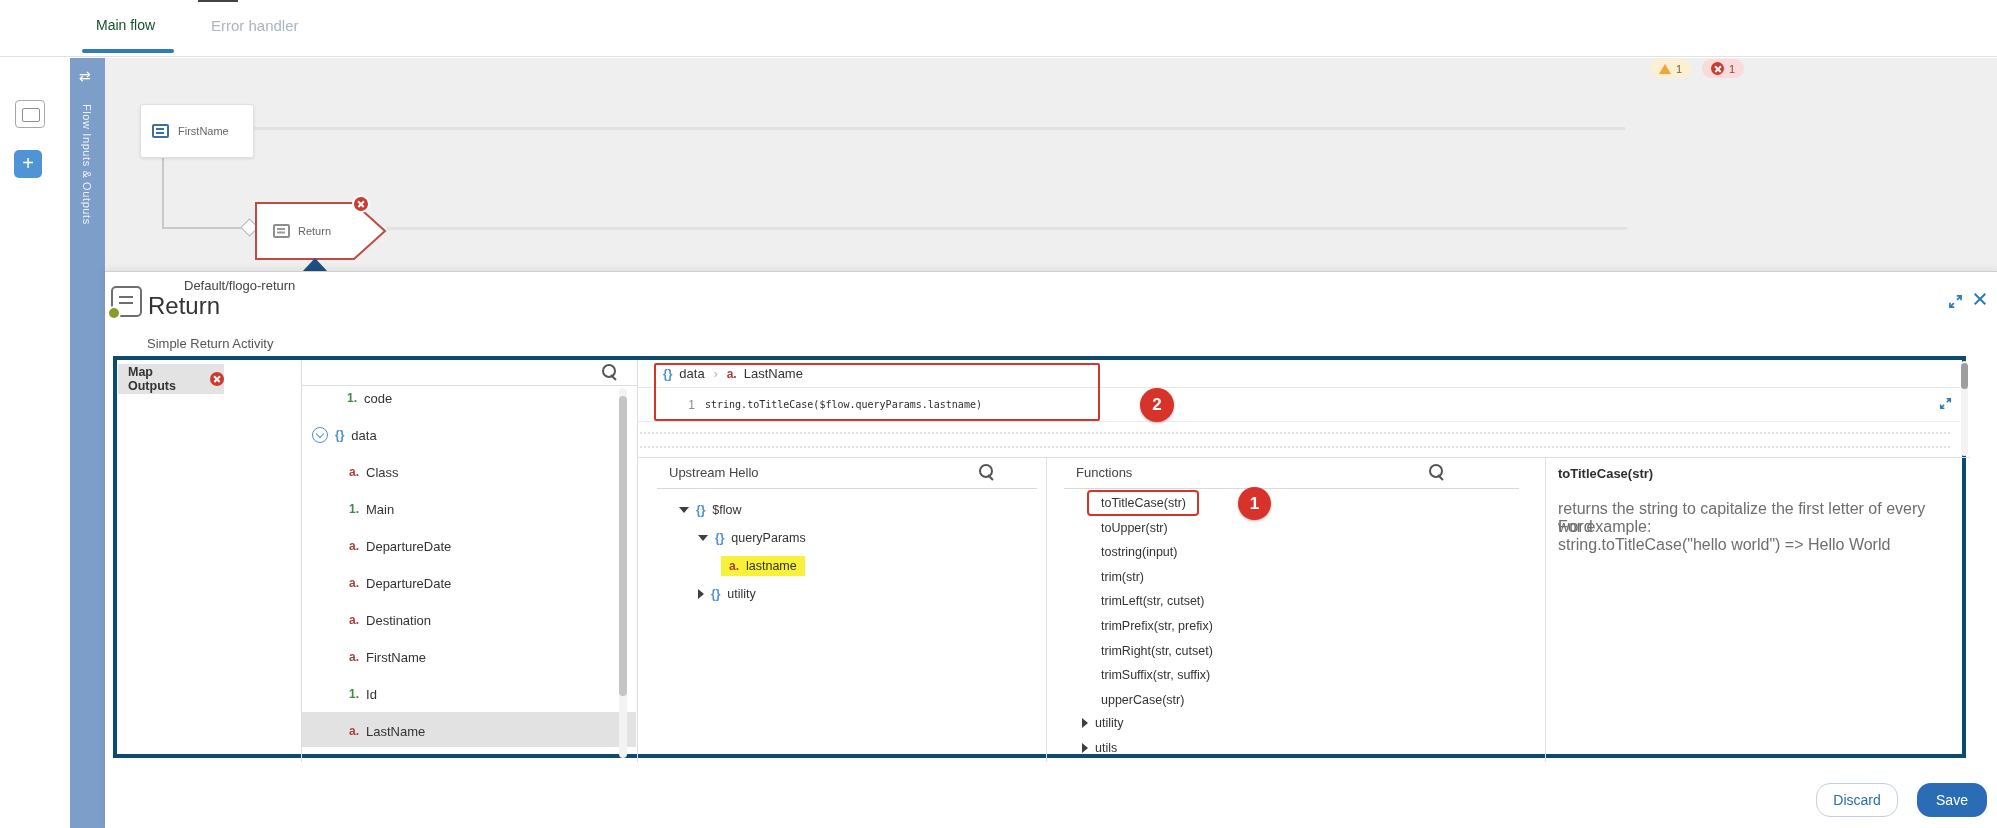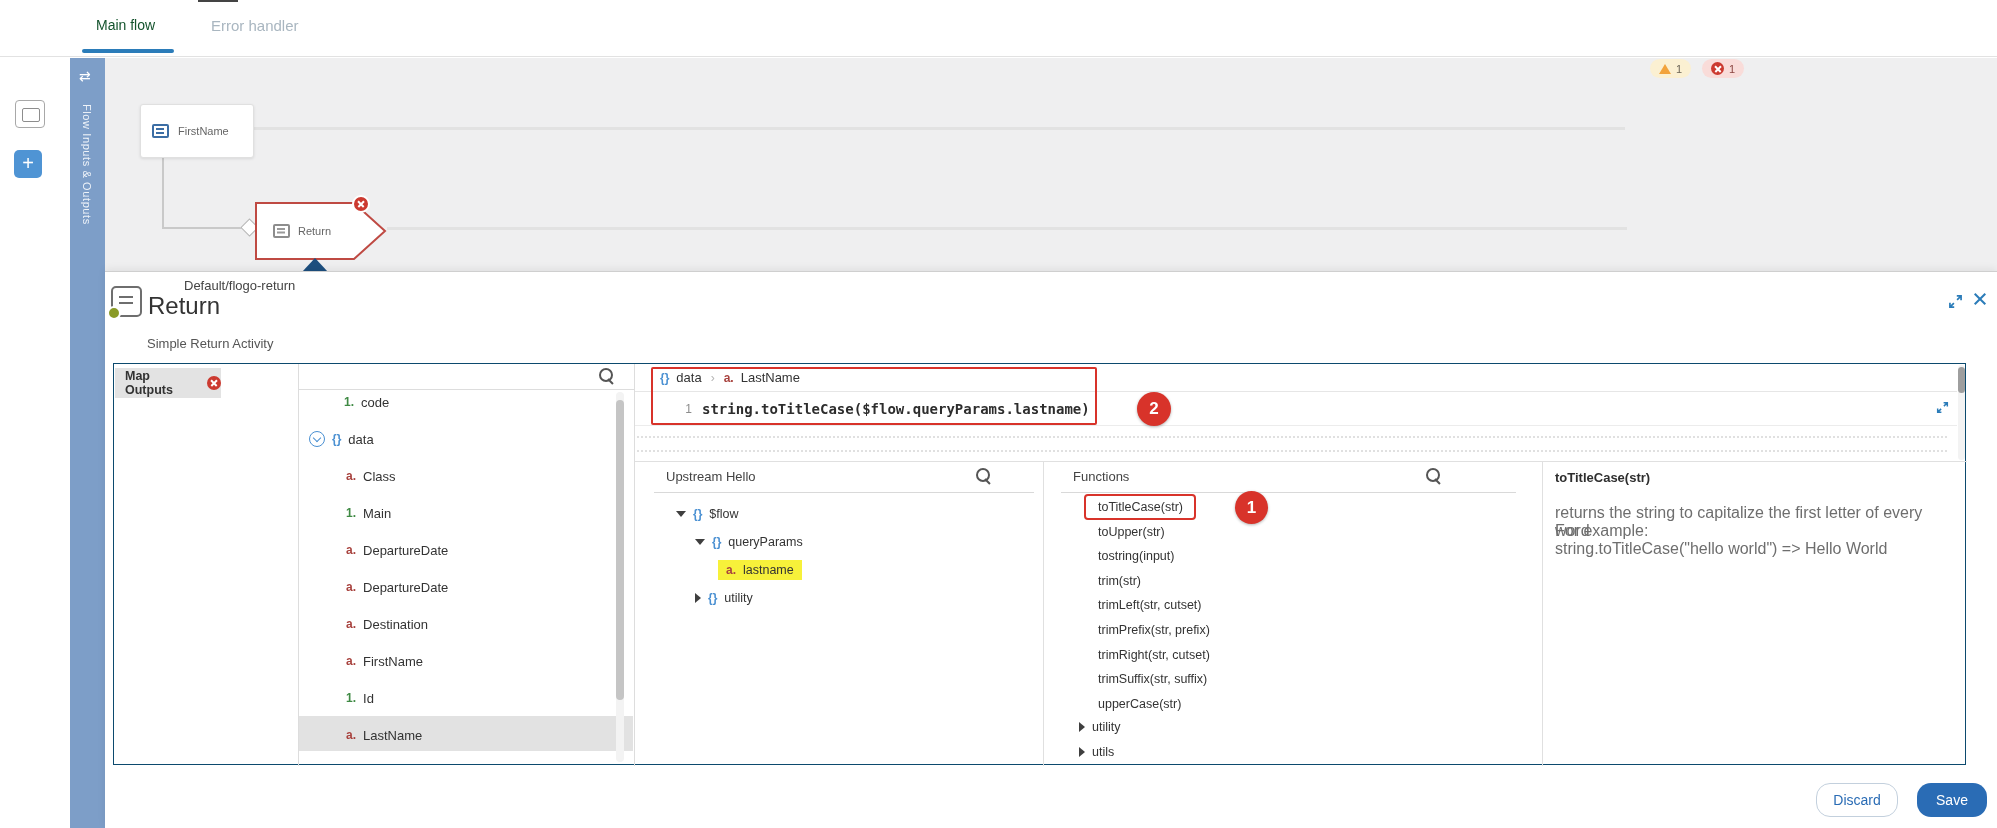--- a/index.html
+++ b/index.html
@@ -55,21 +55,21 @@
   .panel-path{position:absolute;left:79px;top:6px;font-size:13px;color:#444}
   .panel-title{position:absolute;left:43px;top:20px;font-size:24px;font-weight:500;color:#333}
   .panel-sub{position:absolute;left:42px;top:64px;font-size:13px;color:#555}
   .icon-btn{position:absolute;cursor:pointer}
   .close-x{width:18px;height:18px;position:relative}
   .close-x::before,.close-x::after{content:"";position:absolute;left:50%;top:50%;width:15px;height:2px;background:#2b7cb9}
   .close-x::before{transform:translate(-50%,-50%) rotate(45deg)}
   .close-x::after{transform:translate(-50%,-50%) rotate(-45deg)}
 
   
-  .mapper{position:absolute;left:8px;top:91px;width:1853px;height:402px;border:1px solid #0c4a6e;background:#fff}
+  .mapper{position:absolute;left:8px;top:84px;width:1853px;height:402px;border:4px solid #0c4a6e;background:#fff}
   .sep-v{position:absolute;top:0;width:1px;height:402px;background:#ddd}
   .sep-v2{position:absolute;width:1px;background:#e0e0e0}
   .map-tab{position:absolute;left:1px;top:4px;width:106px;height:30px;background:#e3e3e3;display:flex;align-items:center;gap:6px;padding-left:10px;font-size:12.5px;font-weight:bold;color:#333;cursor:pointer}
   .map-err{position:relative;width:14px;height:14px;border-radius:50%;background:#cc3a30;flex:none}
   .search-row{position:absolute;left:185px;top:0;width:335px;height:26px;border-bottom:1px solid #ddd;cursor:text}
   .mag{position:relative;width:16px;height:16px}
   .mag::before{content:"";position:absolute;left:0;top:0;width:10px;height:10px;border:2px solid #555;border-radius:50%}
   .mag::after{content:"";position:absolute;left:9px;top:10px;width:7px;height:2px;background:#555;transform:rotate(45deg);transform-origin:left center}
   .trow{position:absolute;height:32px;display:flex;align-items:center;font-size:13px;color:#333;cursor:pointer}
   .pfx{font-weight:bold;font-size:12px;margin-right:7px}
@@ -80,21 +80,21 @@
   .circ-chev{position:relative;width:16px;height:16px;border:1.5px solid #4a90d2;border-radius:50%;margin-right:7px;flex:none}
   .circ-chev::after{content:"";position:absolute;left:4px;top:3px;width:5px;height:5px;border-right:1.6px solid #4a90d2;border-bottom:1.6px solid #4a90d2;transform:rotate(45deg)}
   .sbar{position:absolute;background:#f3f3f3;border-radius:4px}
   .sthumb{position:absolute;background:#c5c5c5;border-radius:4px}
 
   
   .crumb-row{position:absolute;left:521px;top:0;width:1322px;height:28px;display:flex;align-items:center;border-bottom:1px solid #e6e6e6}
   .crumb-sep{color:#b5b5b5;font-size:12px;margin:0 9px}
   .code-row{position:absolute;left:521px;top:28px;width:1322px;height:34px;border-bottom:1px solid #ececec;display:flex;align-items:center;cursor:text}
   .lineno{width:22px;margin-left:35px;font-size:12px;color:#8c8c8c;text-align:right;margin-right:10px}
-  .code-text{font-family:"DejaVu Sans Mono",monospace;font-size:14px;font-weight:700;color:#2d2d2d}
+  .code-text{font-family:"DejaVu Sans Mono",monospace;font-size:10px;font-weight:400;color:#2d2d2d}
   .dashline{position:absolute;left:523px;width:1310px;border-top:2px dotted #e0e0e0}
   .anno-box{position:absolute;border:2px solid #d8332a;border-radius:2px;pointer-events:none}
   .anno-circle{position:absolute;border-radius:50%;background:#d8332a;color:#fff;font-weight:bold;display:flex;align-items:center;justify-content:center;box-shadow:0 1px 3px rgba(0,0,0,.3)}
 
   
   .zone-title{position:absolute;font-size:13px;color:#444}
   .rule{position:absolute;height:1px;background:#d9d9d9}
   .urow,.frow{position:absolute;height:24px;display:flex;align-items:center;font-size:12.5px;color:#333;cursor:pointer}
   .tri-down{width:0;height:0;border-left:5px solid transparent;border-right:5px solid transparent;border-top:6px solid #3f3f3f;margin-right:7px;flex:none}
   .tri-right{width:0;height:0;border-top:5px solid transparent;border-bottom:5px solid transparent;border-left:6px solid #3f3f3f;margin-right:7px;flex:none}

